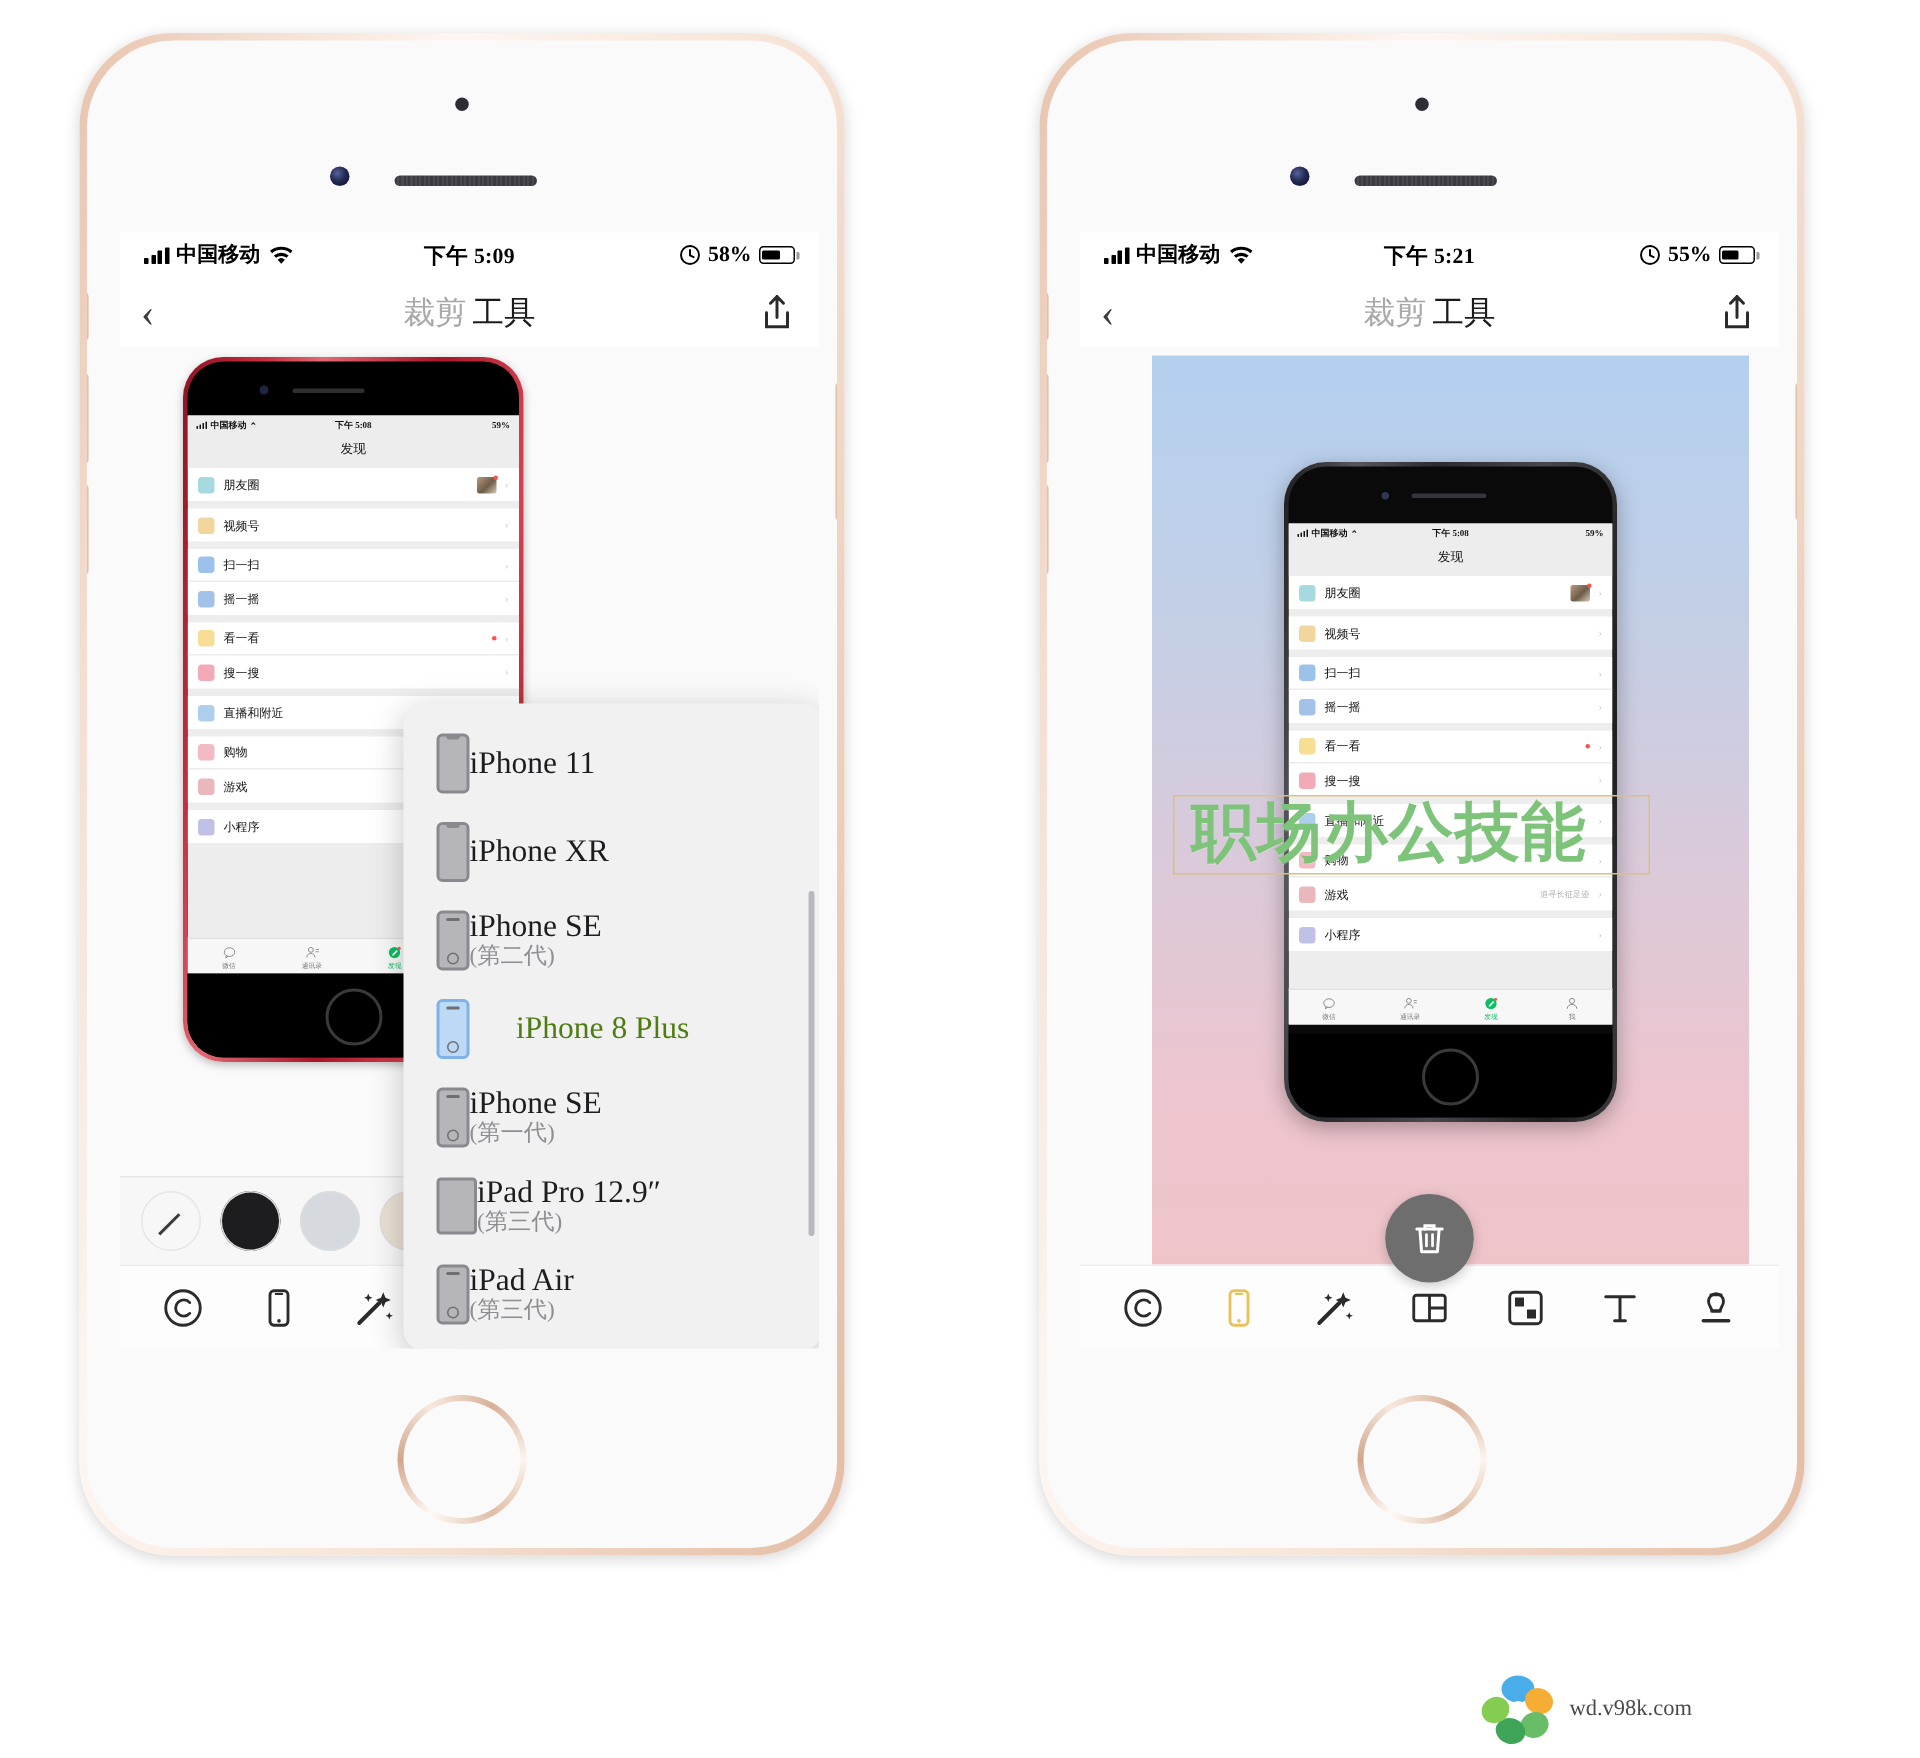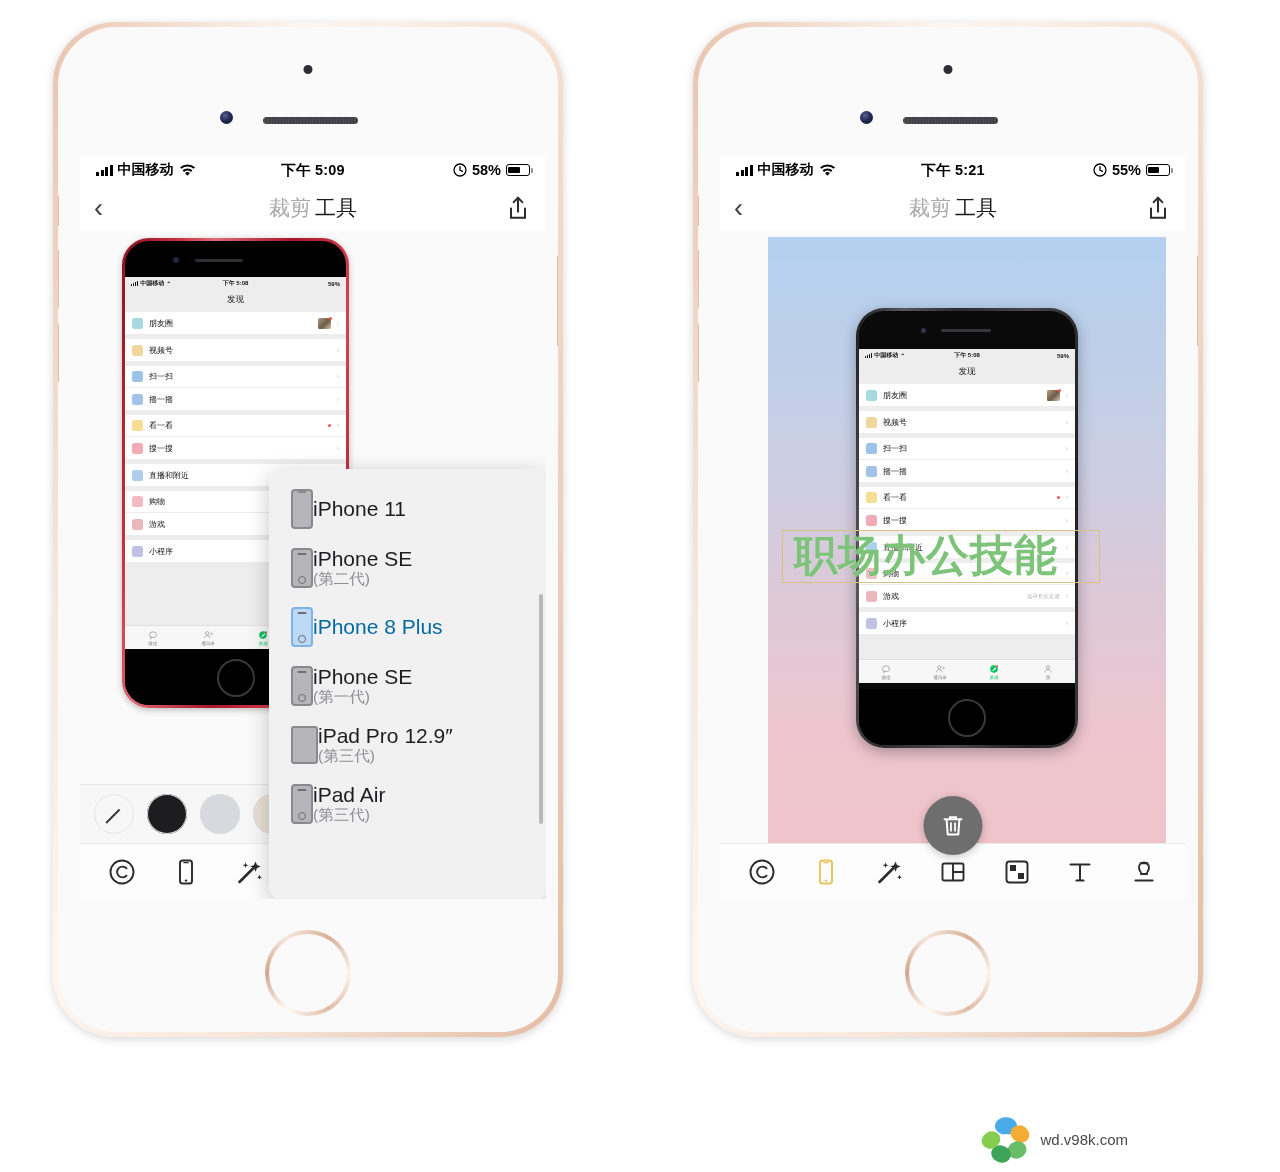--- a/index.html
+++ b/index.html
@@ -2,21 +2,21 @@
 <html><head>
 <meta charset="utf-8">
 <style>
   * { box-sizing: border-box; margin: 0; padding: 0; }
   html, body {
     width: 1280px; height: 1172px;
     background: #ffffff;
     font-family: "Liberation Sans", "DejaVu Sans", sans-serif;
     overflow: hidden;
   }
-  #root { position: relative; width: 1136px; height: 1172px; background: #fff; }
+  #root { position: relative; width: 1136px; height: 1172px; background: #fff; font-family: Liberation Serif, serif; }
 
   
   .device {
     position: absolute;
     width: 510px; height: 1015px;
     border-radius: 62px;
     background: linear-gradient(105deg,#e8c3ad 0%, #f3ddcf 14%, #fdf6f1 32%, #f6e3d6 62%, #e4bda5 100%);
     padding: 5px;
     box-shadow: 0 2px 10px rgba(0,0,0,.16);
   }
@@ -184,21 +184,21 @@
     background:#f2f1f2; border-radius:13px;
     box-shadow:0 5px 22px rgba(0,0,0,.22);
     overflow:hidden; z-index:20;
   }
   .popover::-webkit-scrollbar{width:0}
   .pop-list { padding:10px 0; height:100%; position:relative; }
   .pop-item { display:flex; align-items:center; padding:4px 22px; height:59px; }
   .pop-item .txt { line-height:1.12; }
   .pop-name { font-size:21px; color:#1d1d1f; }
   .pop-sub  { font-size:15.5px; color:#8e8e93; }
-  .pop-item.sel .pop-name { color:#0369a1; }
+  .pop-item.sel .pop-name { color:#4d7c0f;margin-left:31px; }
 
   .mini-dev { width:22px; height:40px; border-radius:4px; border:2px solid #8a8a8e;
       background:#b6b6ba; position:relative; flex:none; }
   .mini-dev.notch::before { content:''; position:absolute; top:-0.5px; left:50%;
       transform:translateX(-50%); width:9px;height:3px;background:#8a8a8e;border-radius:0 0 2px 2px;}
   .mini-dev.home { border-width:2px; }
   .mini-dev.home::before { content:''; position:absolute; top:3px; left:50%;
       transform:translateX(-50%); width:9px;height:2px;background:#6f6f73;border-radius:1px;}
   .mini-dev.home::after { content:''; position:absolute; bottom:2px; left:50%;
       transform:translateX(-50%); width:6px;height:6px;border-radius:50%;
@@ -470,20 +470,26 @@
 
           <div class="popover">
             <div class="pop-list" id="poplist">
                 <div class="pop-item">
                   <span class="mini-dev notch"></span>
                   <span class="txt">
                     <span class="pop-name" style="display:block">iPhone 11</span>
                   </span>
                 </div>
                 <div class="pop-item">
+                  <span class="mini-dev notch"></span>
+                  <span class="txt">
+                    <span class="pop-name" style="display:block">iPhone XR</span>
+                  </span>
+                </div>
+                <div class="pop-item">
                   <span class="mini-dev home"></span>
                   <span class="txt"><span class="pop-name" style="display:block">iPhone SE</span><span class="pop-sub">(第二代)</span></span>
                 </div>
                 <div class="pop-item sel">
                   <span class="mini-dev home sel"></span>
                   <span class="txt">
                     <span class="pop-name" style="display:block">iPhone 8 Plus</span>
                   </span>
                 </div>
                 <div class="pop-item">

